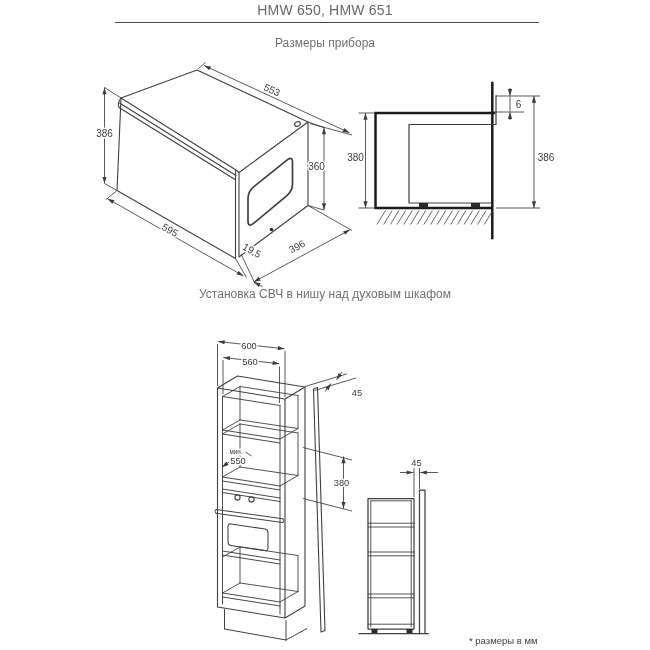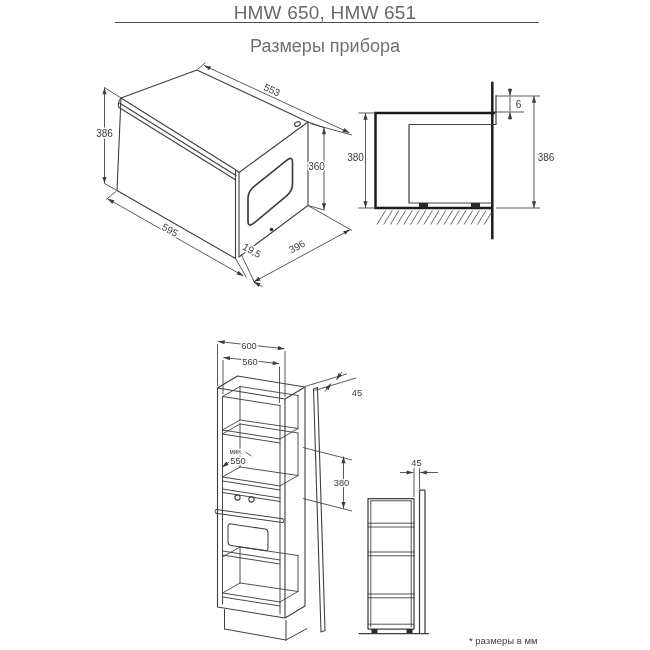--- a/index.html
+++ b/index.html
@@ -1,41 +1,42 @@
 <!DOCTYPE html>
 <html><head>
 <meta charset="utf-8">
 <style>
   html,body{margin:0;padding:0;background:#ffffff;}
   .stage{position:relative;width:650px;height:650px;background:#fff;overflow:hidden;
          font-family:"Liberation Sans",sans-serif;}
   .hdr{position:absolute;top:2px;left:0;width:650px;text-align:center;
-       font-size:19px;color:#66686b;letter-spacing:.2px;}
+       font-size:14px;color:#66686b;letter-spacing:.2px;}
   .rule{position:absolute;top:22px;left:115px;width:424px;height:1.3px;background:#4a4c4e;}
-  .sect{position:absolute;left:0;width:650px;text-align:center;font-size:18px;color:#6e7073;}
+  .sect{position:absolute;left:0;width:650px;text-align:center;font-size:12px;color:#6e7073;}
   .t1{top:36px;} .t2{top:287px;}
   .foot{position:absolute;left:469px;top:635px;font-size:9.5px;color:#3a3c3e;}
   svg{position:absolute;left:0;top:0;}
   .ln{stroke:#3e4042;stroke-width:1.1;fill:none;stroke-linecap:round;stroke-linejoin:round;}
   .th{stroke:#1a1b1d;stroke-width:2.5;fill:none;stroke-linecap:square;}
   .dm{stroke:#3a3c3e;stroke-width:.85;fill:none;}
   .ha{stroke:#3e4042;stroke-width:.8;fill:none;}
   .fl{fill:#2a2b2d;stroke:none;}
   text.d{font-family:"Liberation Sans",sans-serif;font-size:10px;fill:#3a3c3e;
          paint-order:stroke;stroke:#ffffff;stroke-width:3px;stroke-linejoin:round;}
   text.s9{font-size:9.3px;} text.s6{font-size:6.3px;}
 </style>
 </head>
 <body>
 
 <div class="stage">
 
   <div class="hdr">HMW 650, HMW 651</div>
   <div class="rule"></div>
   <div class="sect t1">Размеры прибора</div>
+  <div class="sect t2">Установка СВЧ в нишу над духовым шкафом</div>
   <div class="foot">* размеры в мм</div>
 
   <svg width="650" height="650" viewBox="0 0 650 650">
     <defs>
       <marker id="ar" orient="auto-start-reverse" markerUnits="userSpaceOnUse" markerWidth="7.4" markerHeight="5" refX="7" refY="2.4">
         <path d="M0.3,0.3 L7,2.4 L0.3,4.5 Z" fill="#3a3c3e"></path>
       </marker>
     </defs>
 
     <g>

